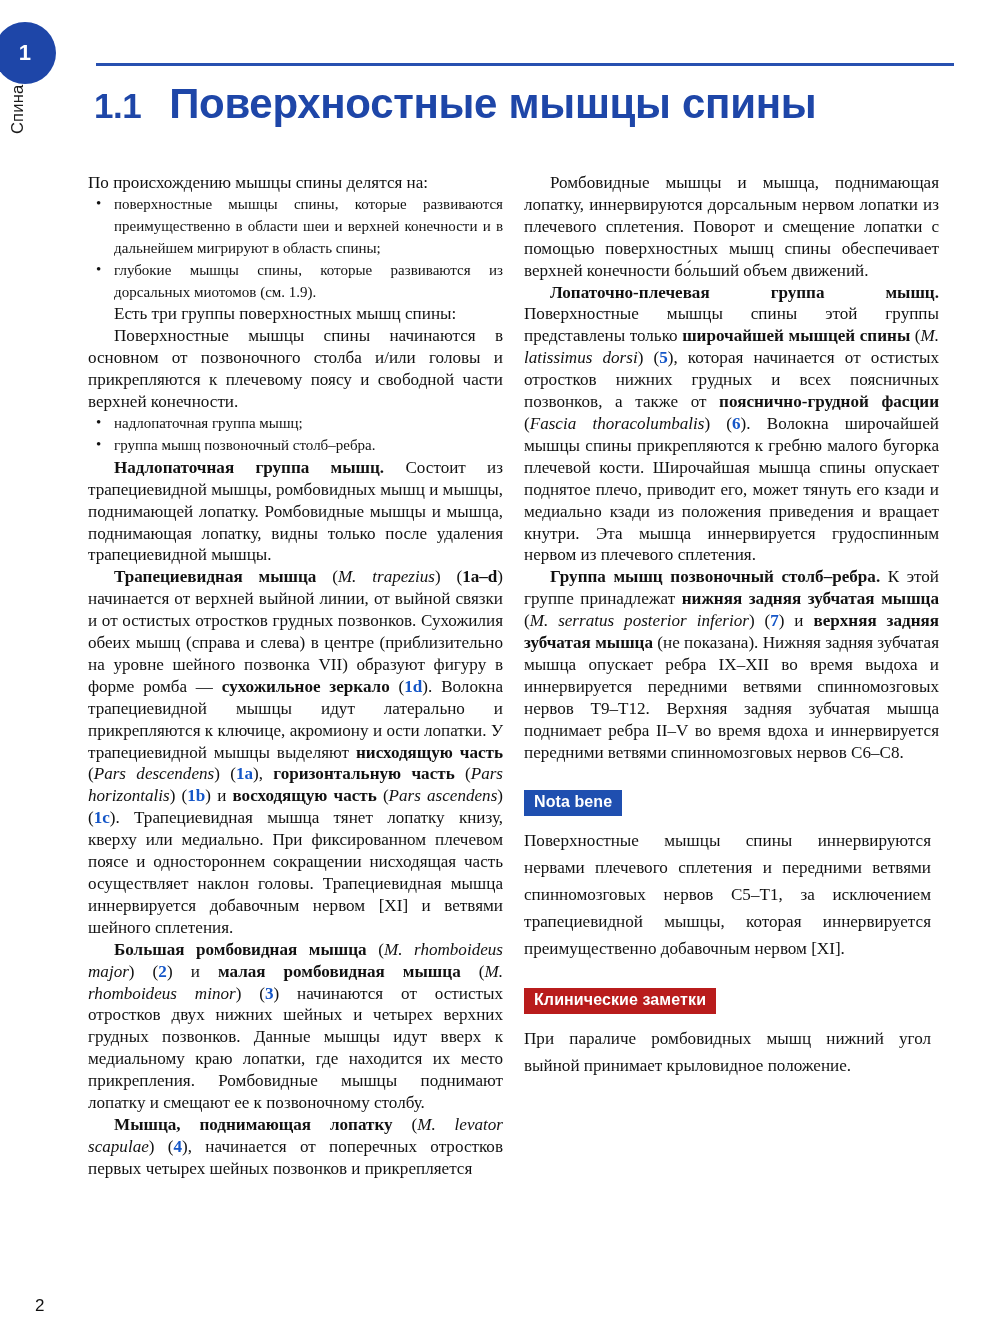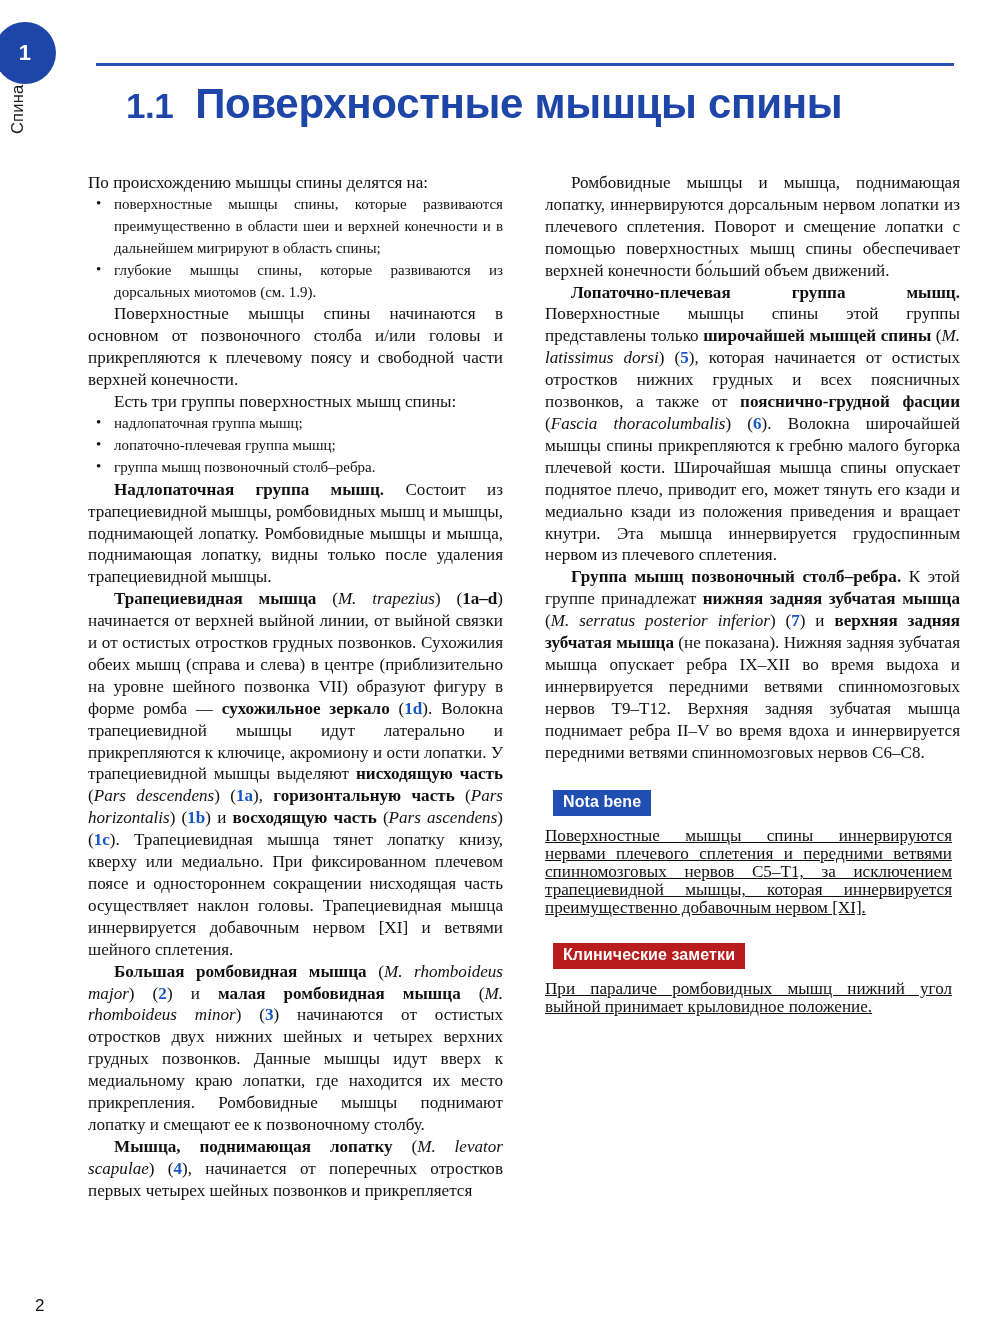--- a/index.html
+++ b/index.html
@@ -65,37 +65,36 @@
     height: 3px;
     background: #2850b0;
   }
   .title-row {
     position: absolute;
     left: 94px;
     top: 80px;
     width: 870px;
     display: flex;
     align-items: baseline;
-    gap: 22px;
+    gap: 28px;
     color: #1e46a8;
     font-family: "Liberation Sans", sans-serif;
     font-weight: bold;
-    margin-left: 32px;
   }
   .title-num { font-size: 35px; letter-spacing: -0.5px; }
   .title-text { font-size: 42px; letter-spacing: -0.3px; }
 
   
   .columns {
     position: absolute;
     left: 88px;
     top: 172px;
     width: 872px;
     display: flex;
-    gap: 42px;
+    gap: 21px;
   }
   .col { width: 415px; }
 
   p.para {
     margin: 0;
     font-size: 17.1px;
     line-height: 21.9px;
     text-align: justify;
     text-indent: 26px;
     hyphens: manual;
@@ -133,31 +132,29 @@
   
   .callout-label {
     display: inline-block;
     font-family: "Liberation Sans", sans-serif;
     font-weight: bold;
     font-size: 16px;
     color: #ffffff;
     padding: 4px 10px 5px 10px;
     line-height: 1.05;
     letter-spacing: 0.1px;
-    margin-left: 8px;
   }
   .callout-label.nota { background: #1f4fb0; }
   .callout-label.clinic { background: #b91c1c; }
   .callout-body {
     margin: 11px 8px 0 0;
     font-size: 17.1px;
-    line-height: 18px;
+    line-height: 27px;
     text-align: justify;
     text-indent: 0;
-    text-decoration: underline;
   }
   .spacer-nb { height: 27px; }
   .spacer-cl { height: 26px; }
 
   
   .page-number {
     position: absolute;
     left: 35px;
     top: 1296px;
     font-family: "Liberation Sans", sans-serif;
@@ -183,27 +180,26 @@
 
   <div class="col">
 
     <p class="para lead">По происхождению мышцы спины делятся на:</p>
 
     <ul class="bullets">
       <li><span>поверхностные мышцы спины, которые развиваются преимущественно в области шеи и верхней конечности и в дальнейшем мигрируют в область спины;</span></li>
       <li><span>глубокие мышцы спины, которые развиваются из дорсальных миотомов (см. 1.9).</span></li>
     </ul>
 
+    <p class="para">Есть три группы поверхностных мышц спины:</p>
+
     <p class="para">Поверхностные мышцы спины начинаются в основном от позвоночного столба и/или головы и прикрепляются к плечевому поясу и свободной части верхней конечности.</p>
-
-    <p class="para">Есть три группы поверхностных мышц спины:</p>
 
     <ul class="bullets">
       <li><span>надлопаточная группа мышц;</span></li>
-      <li><span>лопаточно-плечевая группа мышц;</span></li>
       <li><span>группа мышц позвоночный столб–ребра.</span></li>
     </ul>
 
     <p class="para"><b>Надлопаточная группа мышц.</b><span> Состоит из трапециевидной мышцы, ромбовидных мышц и мышцы, поднимающей лопатку. Ромбовидные мышцы и мышца, поднимающая лопатку, видны только после удаления трапециевидной мышцы.</span></p>
 
     <p class="para"><b>Трапециевидная мышца</b> (<i>M. trapezius</i>) (<b>1a–d</b>)<span> начинается от верхней выйной линии, от выйной связки и от остистых отростков грудных позвонков. Сухожилия обеих мышц (справа и слева) в центре (приблизительно на уровне шейного позвонка VII) образуют фигуру в форме ромба — </span><b>сухожильное зеркало</b> (<span class="ref">1d</span><span>). Волокна трапециевидной мышцы идут латерально и прикрепляются к ключице, акромиону и ости лопатки. У трапециевидной мышцы выделяют </span><b>нисходящую часть</b> (<i>Pars descendens</i>) (<span class="ref">1a</span>), <b>горизонтальную часть</b> (<i>Pars horizontalis</i>) (<span class="ref">1b</span>) и <b>восходящую часть</b> (<i>Pars ascendens</i>) (<span class="ref">1c</span>)<span>. Трапециевидная мышца тянет лопатку книзу, кверху или медиально. При фиксированном плечевом поясе и одностороннем сокращении нисходящая часть осуществляет наклон головы. Трапециевидная мышца иннервируется добавочным нервом [XI] и ветвями шейного сплетения.</span></p>
 
     <p class="para"><b>Большая ромбовидная мышца</b> (<i>M. rhomboideus major</i>) (<span class="ref">2</span>)<span> и </span><b>малая ромбовидная мышца</b> (<i>M. rhomboideus minor</i>) (<span class="ref">3</span>)<span> начинаются от остистых отростков двух нижних шейных и четырех верхних грудных позвонков. Данные мышцы идут вверх к медиальному краю лопатки, где находится их место прикрепления. Ромбовидные мышцы поднимают лопатку и смещают ее к позвоночному столбу.</span></p>
 
     <p class="para"><b>Мышца, поднимающая лопатку</b> (<i>M. levator scapulae</i>) (<span class="ref">4</span>)<span>, начинается от поперечных отростков первых четырех шейных позвонков и прикрепляется</span></p>

